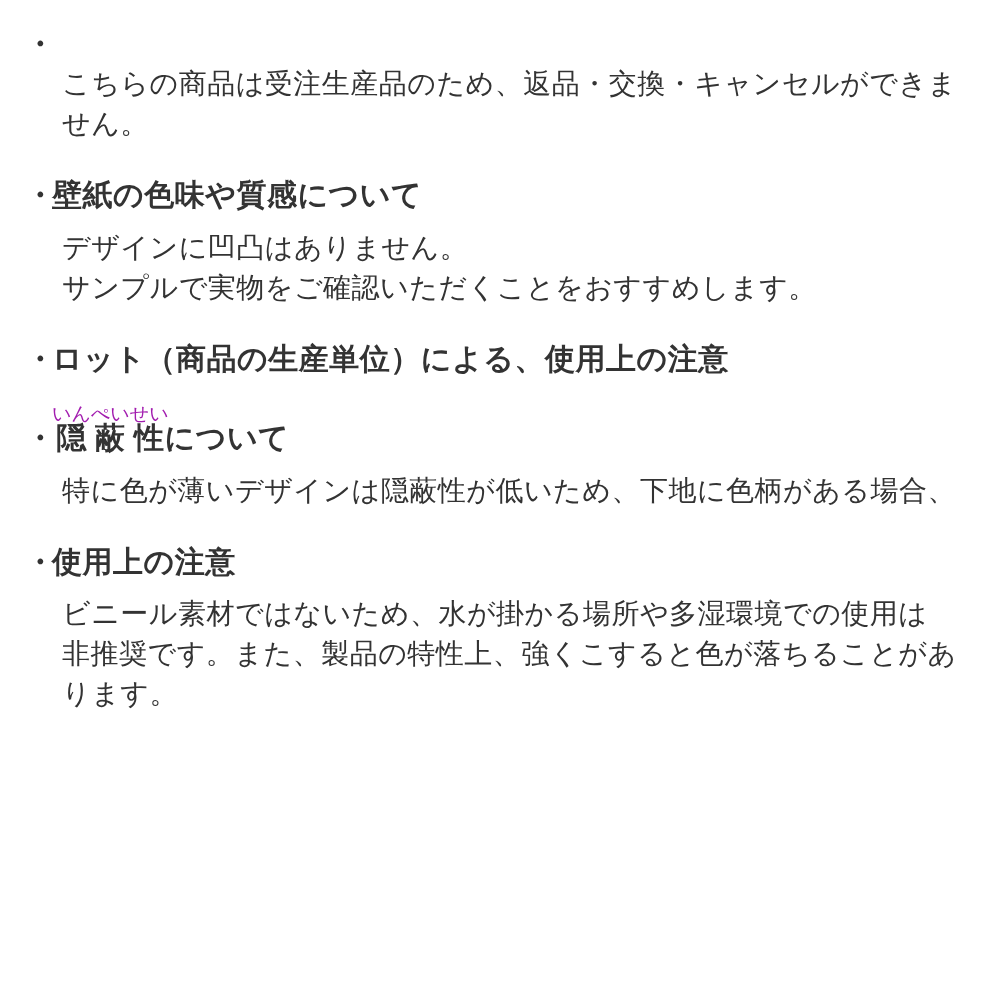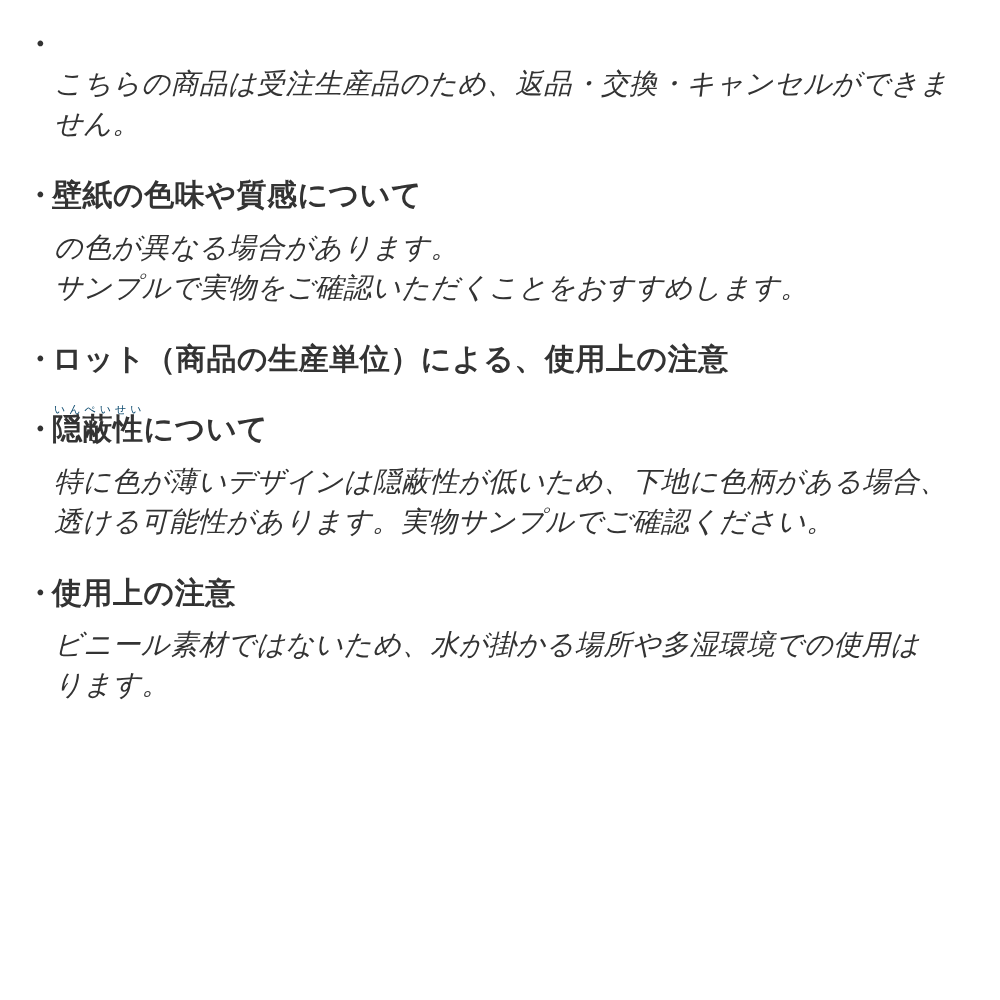--- a/index.html
+++ b/index.html
@@ -38,31 +38,30 @@
     bottom: 0;
     width: 30px;
     font-size: 30px;
     font-weight: bold;
     line-height: 1.35;
   }
   ruby {
     ruby-position: over;
   }
   rt {
-    font-size: 11px;
+    font-size: 19px;
     font-weight: normal;
     letter-spacing: 0;
-    color: #0c4a6e;
+    color: #a21caf;
   }
   .section-ruby {
     margin-top: -6px;
   }
   .body {
-    margin-left: 2px;
-    font-style: italic;
+    margin-left: 10px;
   }
   .line {
     font-size: 28px;
     font-weight: normal;
     line-height: 40px;
     letter-spacing: 0.5px;
     white-space: nowrap;
   }
 </style>
 </head>
@@ -79,46 +78,46 @@
       <div class="line">せん。</div>
     </div>
   </section>
 
   <section class="section">
     <h2 class="heading">
       <span class="bullet">・</span>
       <span>壁紙の色味や質感について</span>
     </h2>
     <div class="body">
-      <div class="line">の色が異なる場合があります。</div>
+      <div class="line">デザインに凹凸はありません。</div>
       <div class="line">サンプルで実物をご確認いただくことをおすすめします。</div>
     </div>
   </section>
 
   <section class="section">
     <h2 class="heading">
       <span class="bullet">・</span>
       <span>ロット（商品の生産単位）による、使用上の注意</span>
     </h2>
   </section>
 
   <section class="section section-ruby">
     <h2 class="heading">
       <span class="bullet">・</span><ruby><span>隠蔽性</span><rt>いんぺいせい</rt></ruby><span>について</span>
     </h2>
     <div class="body">
       <div class="line">特に色が薄いデザインは隠蔽性が低いため、下地に色柄がある場合、</div>
-      <div class="line">透ける可能性があります。実物サンプルでご確認ください。</div>
     </div>
   </section>
 
   <section class="section">
     <h2 class="heading">
       <span class="bullet">・</span>
       <span>使用上の注意</span>
     </h2>
     <div class="body">
       <div class="line">ビニール素材ではないため、水が掛かる場所や多湿環境での使用は</div>
+      <div class="line">非推奨です。また、製品の特性上、強くこすると色が落ちることがあ</div>
       <div class="line">ります。</div>
     </div>
   </section>
 
 </div>
 
 </body></html>

